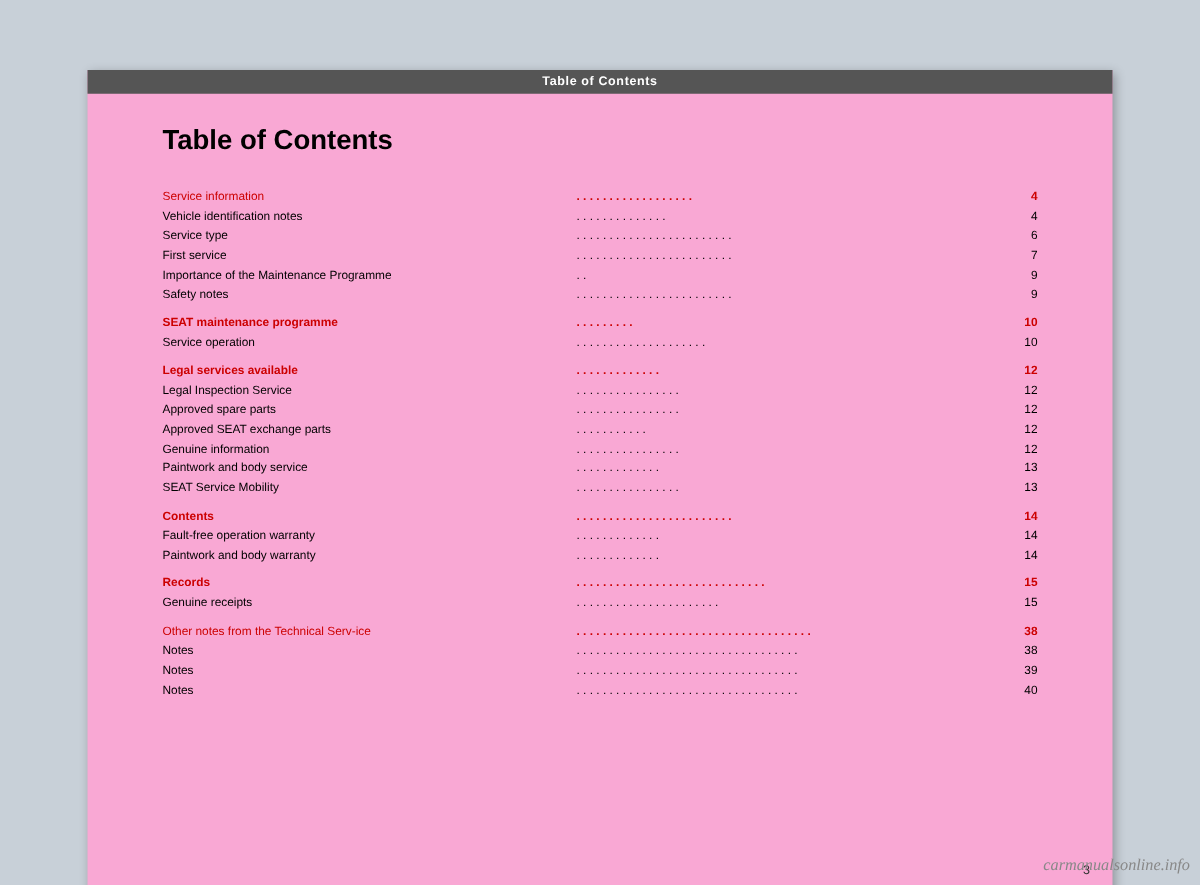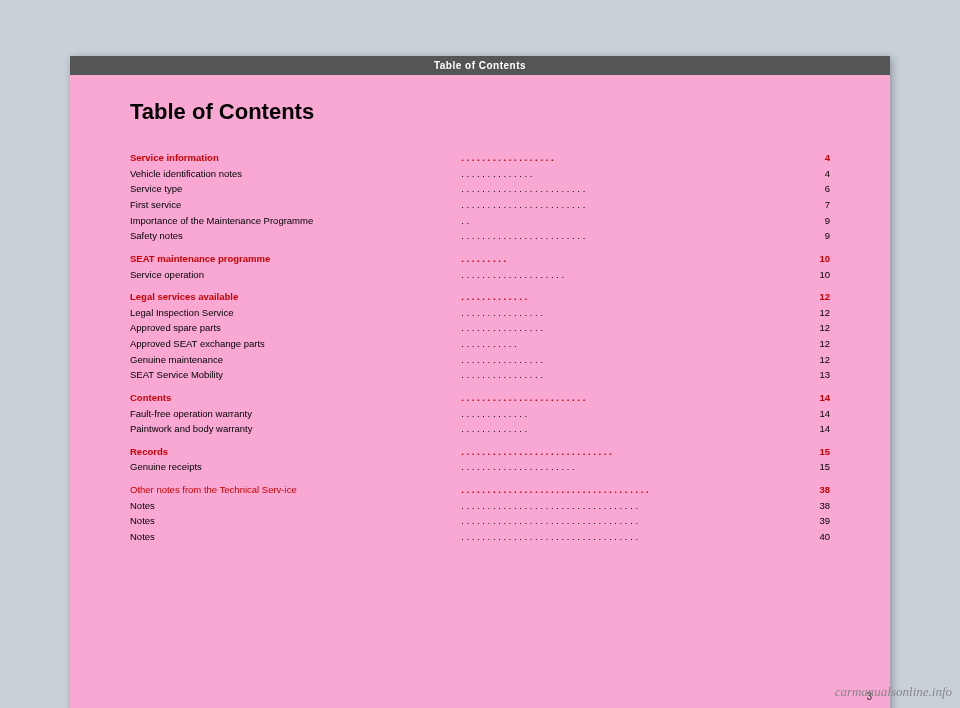--- a/index.html
+++ b/index.html
@@ -94,21 +94,21 @@
 <div class="page-container">
   <div class="header-bar">
     <span>Table of Contents</span>
   </div>
   <div class="content">
     <div class="page-title">Table of Contents</div>
 
     <table class="toc-table">
       <tbody id="toc-body">
       <tr>
-            <td style="color: rgb(204, 0, 0); font-weight: bold; padding-top: 8px;">Service information</td>
+            <td style="color: rgb(204, 0, 0); font-weight: normal; padding-top: 8px;">Service information</td>
             <td class="dots" style="color: rgb(204, 0, 0); font-weight: bold; padding-top: 8px;"> . . . . . . . . . . . . . . . . . .</td>
             <td class="page-num" style="color: rgb(204, 0, 0); font-weight: bold; padding-top: 8px;">4</td>
           </tr>
           <tr>
             <td>Vehicle identification notes</td>
             <td class="dots">  . . . . . . . . . . . . . .</td>
             <td class="page-num">4</td>
           </tr>
           <tr>
             <td>Service type</td>
@@ -154,23 +154,28 @@
             <td>Approved spare parts</td>
             <td class="dots">  . . . . . . . . . . . . . . . .</td>
             <td class="page-num">12</td>
           </tr>
           <tr>
             <td>Approved SEAT exchange parts</td>
             <td class="dots">  . . . . . . . . . . .</td>
             <td class="page-num">12</td>
           </tr>
           <tr>
-            <td>Genuine maintenance</td>
-            <td class="dots">  . . . . . . . . . . . . . . . .</td>
-            <td class="page-num">12</td>
+            <td>Genuine information</td>
+            <td class="dots">  . . . . . . . . . . . . . . . .</td>
+            <td class="page-num">12</td>
+          </tr>
+          <tr>
+            <td>Paintwork and body service</td>
+            <td class="dots">  . . . . . . . . . . . . .</td>
+            <td class="page-num">13</td>
           </tr>
           <tr>
             <td>SEAT Service Mobility</td>
             <td class="dots">  . . . . . . . . . . . . . . . .</td>
             <td class="page-num">13</td>
           </tr>
           <tr>
             <td style="color: rgb(204, 0, 0); font-weight: bold; padding-top: 8px;">Contents</td>
             <td class="dots" style="color: rgb(204, 0, 0); font-weight: bold; padding-top: 8px;"> . . . . . . . . . . . . . . . . . . . . . . . .</td>
             <td class="page-num" style="color: rgb(204, 0, 0); font-weight: bold; padding-top: 8px;">14</td>

